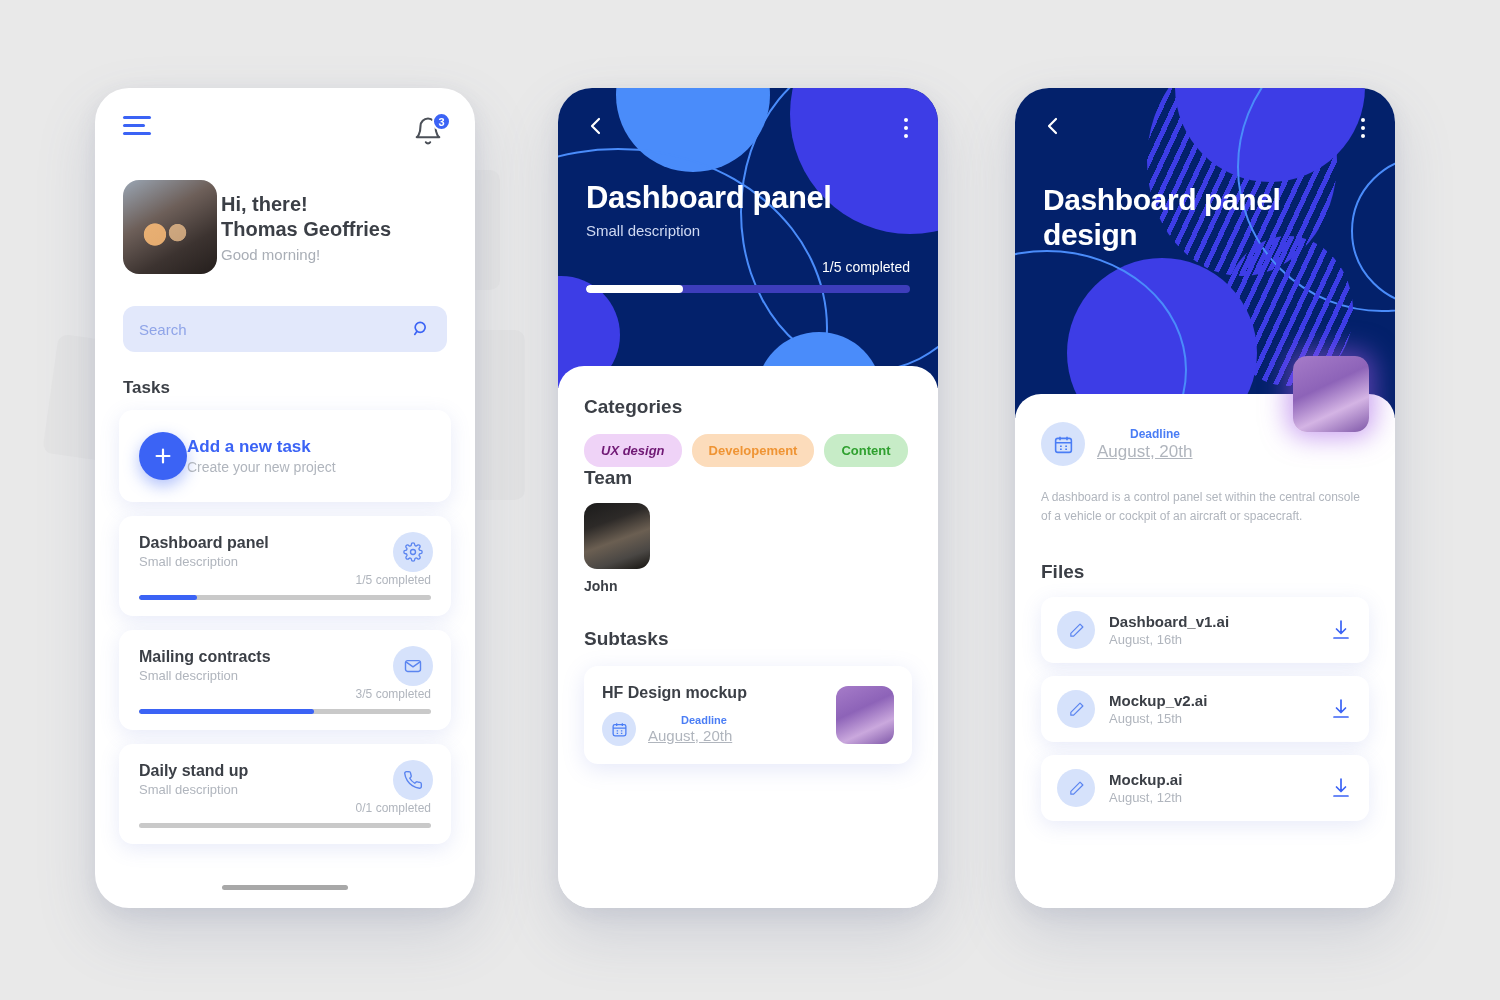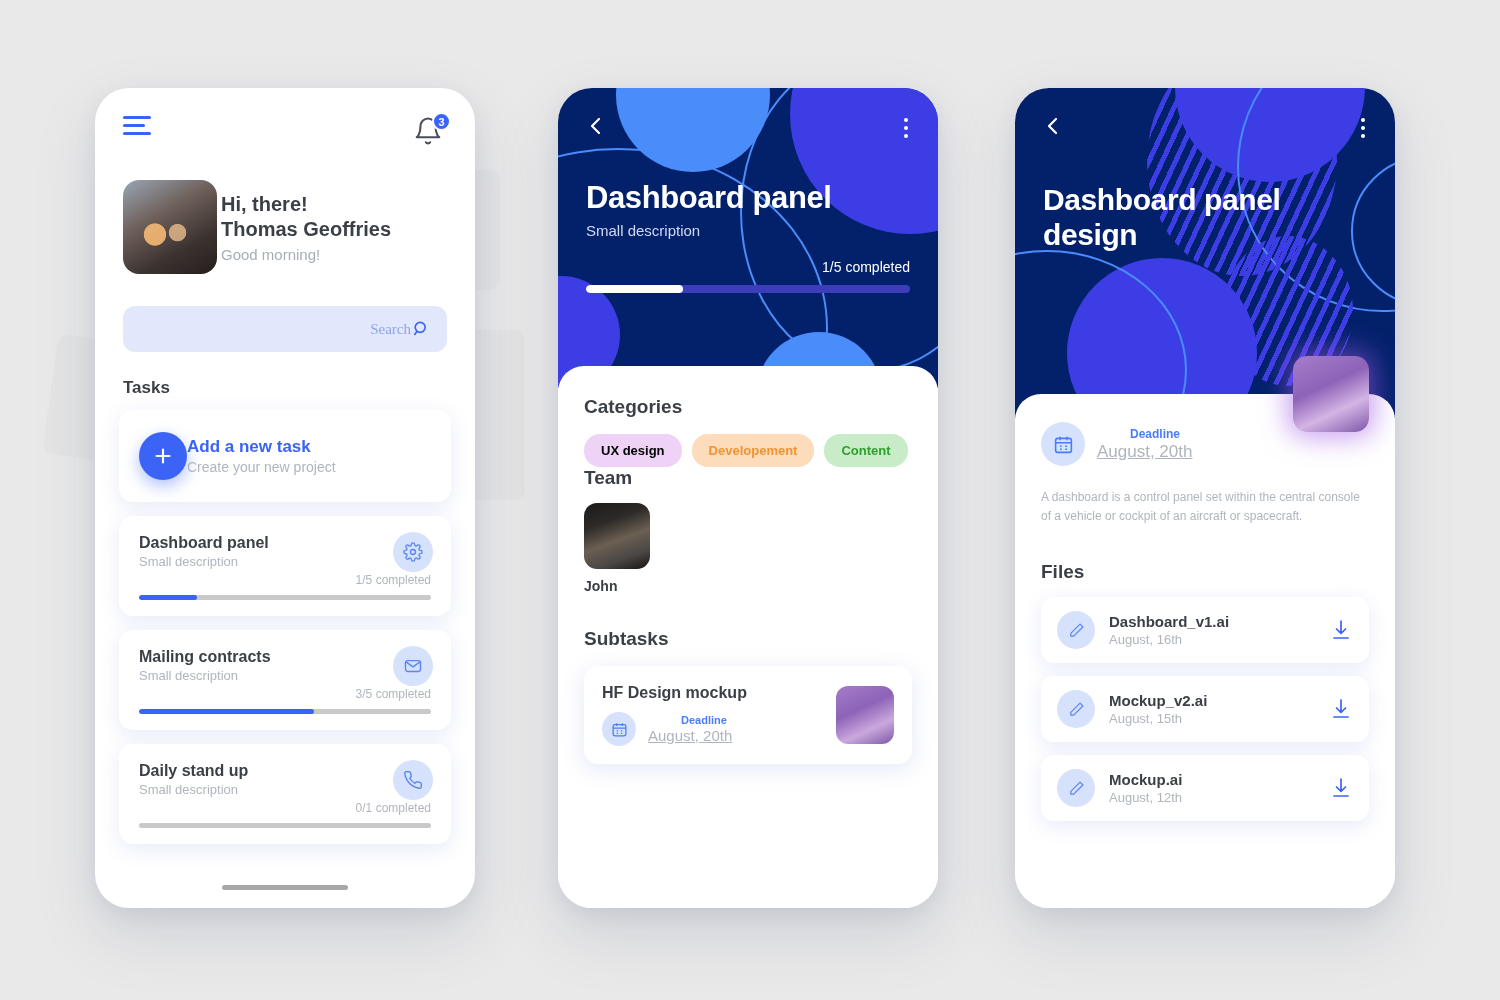--- a/index.html
+++ b/index.html
@@ -62,21 +62,21 @@
   .greet-name { font-size: 20px; font-weight: bold; color: #3b3f46; line-height: 1.25; }
   .greet-sub { font-size: 15px; color: #a9aeb6; margin-top: 4px; }
 
   .search-bar {
     margin: 32px 28px 0 28px; height: 46px; border-radius: 12px;
     background: #e2e8fb; display: flex; align-items: center;
     padding: 0 16px; cursor: text;
   }
   .search-bar input {
     flex: 1; border: none; outline: none; background: transparent;
-    font-family: Liberation Serif, serif; font-size: 15px; color: #0f172a; text-align: right;
+    font-family: Liberation Sans, sans-serif; font-size: 15px; color: #0f172a;
   }
   .search-bar input::placeholder { color: #8fa4e8; }
 
   .section-label { padding: 26px 28px 0 28px; font-size: 17px; font-weight: bold; color: #3b3f46; }
 
   .cards { padding: 12px 24px 0 24px; }
   .card {
     background: #fff; border-radius: 14px; margin-bottom: 14px; position: relative;
     box-shadow: 0 5px 20px rgba(110,130,220,0.16);
   }
@@ -331,21 +331,21 @@
         <div class="head-track">
           <div class="head-fill" id="p2bar" style="width: 30%;"></div>
         </div>
       </div>
     </div>
 
     <div class="sheet" style="padding: 30px 26px 0 26px;">
 
       <div class="sheet-h">Categories</div>
       <div class="chips">
-        <div class="chip" id="chip0" style="background: rgb(239, 211, 247); color: #000000;">UX design</div>
+        <div class="chip" id="chip0" style="background: rgb(239, 211, 247); color: #701a75; font-style: italic;">UX design</div>
         <div class="chip" id="chip1" style="background: rgb(252, 220, 187); color: rgb(239, 148, 52);">Developement</div>
         <div class="chip" id="chip2" style="background: rgb(199, 236, 199); color: rgb(47, 160, 47);">Content</div>
       </div>
 
       <div class="sheet-h" style="">Team</div>
       <div class="member">
         <div class="member-img"></div>
         <div class="member-name">John</div>
       </div>
 

